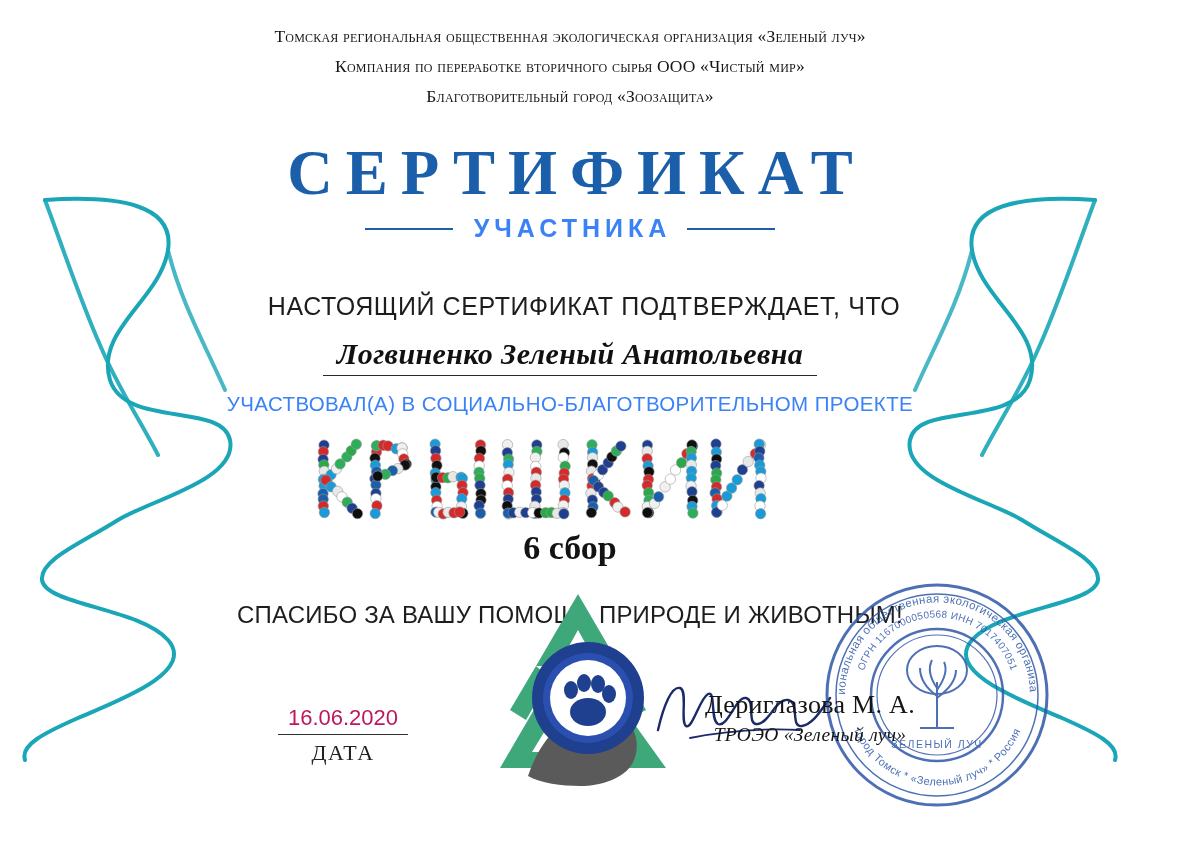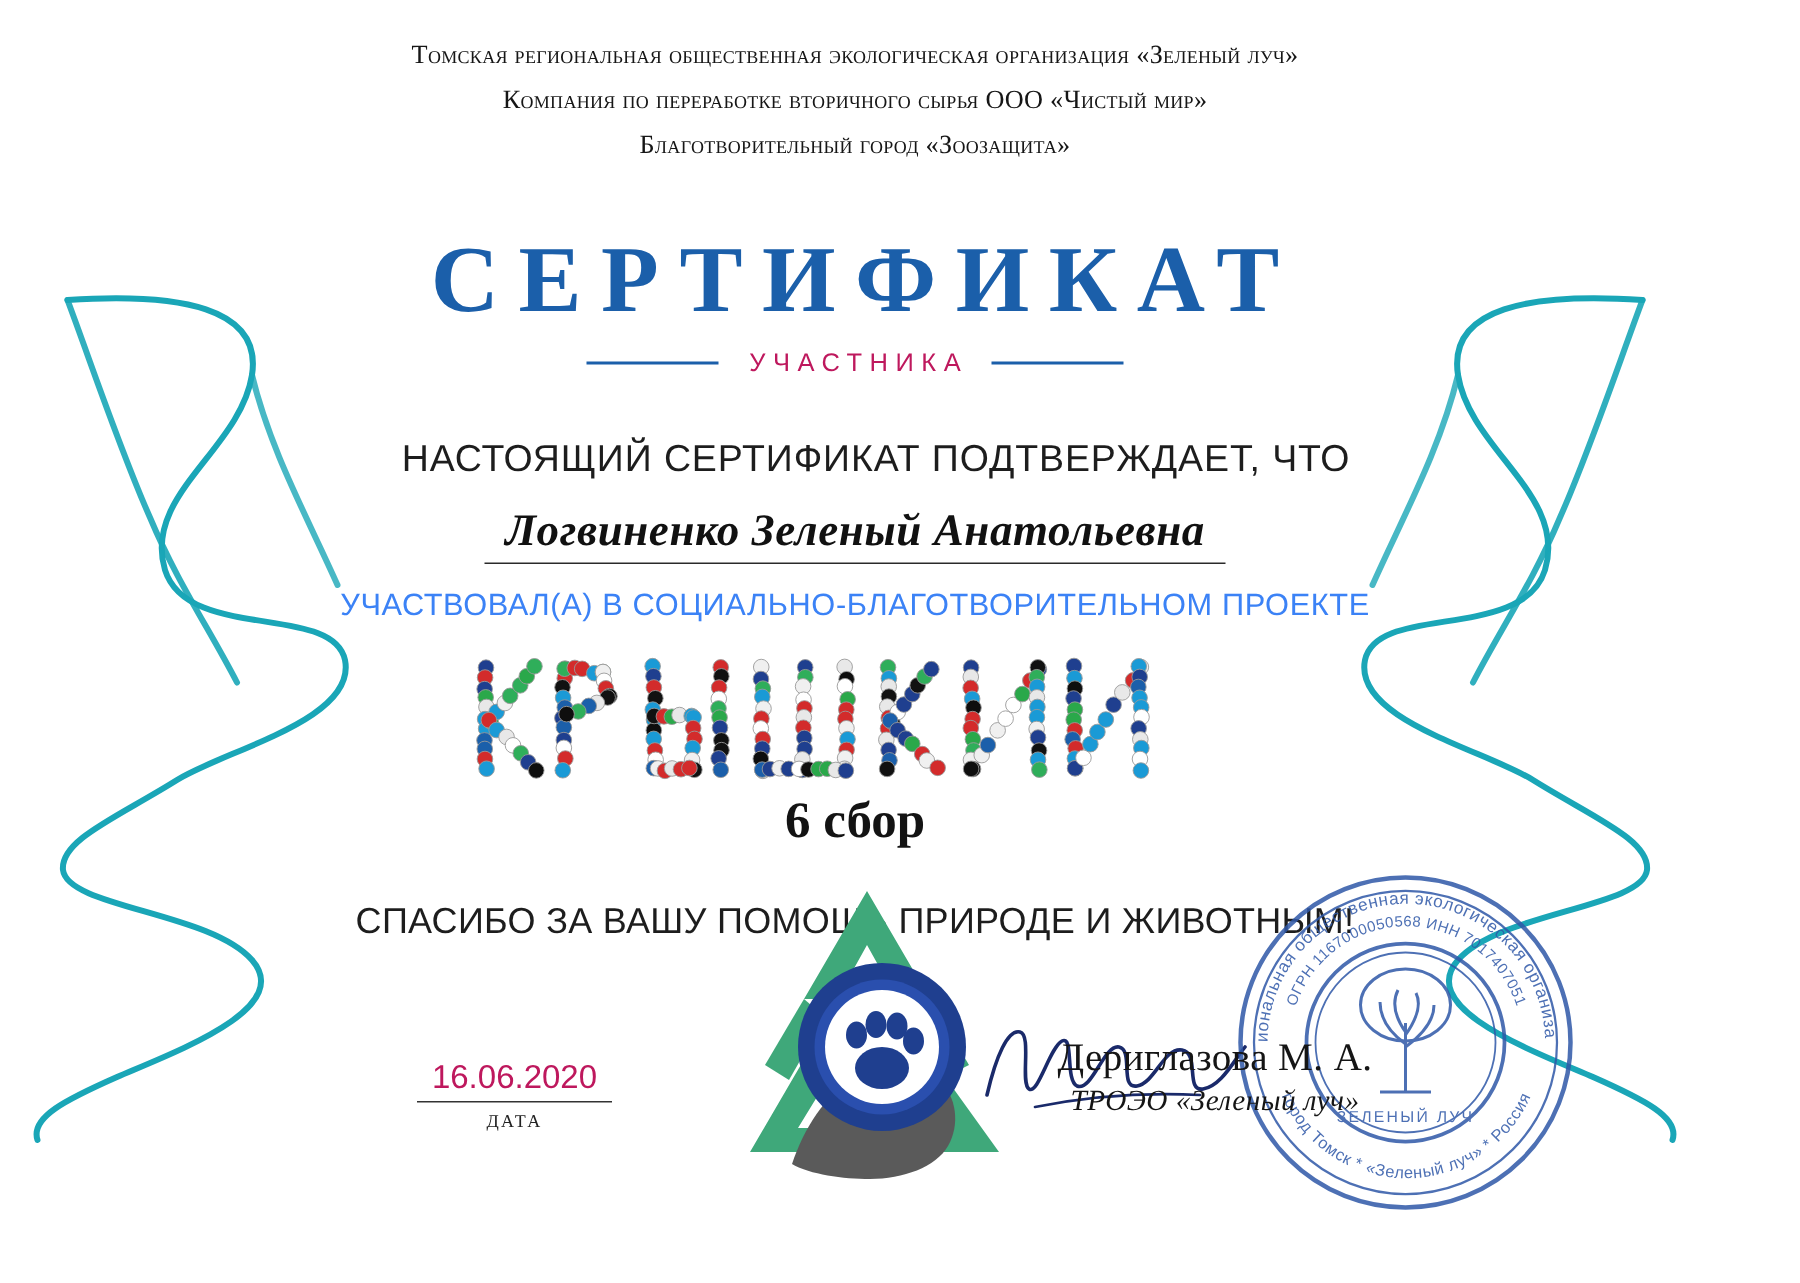--- a/index.html
+++ b/index.html
@@ -51,42 +51,42 @@
     left: 0;
     width: 100%;
     text-align: center;
   }
   .cert-title {
     font-family: "Liberation Serif", serif;
     font-size: 63px;
     font-weight: bold;
     letter-spacing: 13px;
     color: #1b5faa;
-    margin: 13px;
+    margin: 0;
     line-height: 1.05;
     text-indent: 13px;
   }
   .subtitle-row {
     display: flex;
     align-items: center;
     justify-content: center;
     margin-top: 8px;
     gap: 16px;
   }
   .subtitle-rule {
     height: 2px;
     width: 88px;
     background: #1b5faa;
   }
   .cert-subtitle {
     font-family: "Liberation Sans", sans-serif;
-    font-size: 17px;
-    font-weight: normal;
+    font-size: 25px;
+    font-weight: bold;
     letter-spacing: 5px;
-    color: #be185d;
+    color: #3b82f6;
     text-indent: 5px;
   }
 
   
   .body-block {
     position: absolute;
     top: 292px;
     left: 0;
     width: 100%;
     text-align: center;
@@ -168,21 +168,21 @@
     color: #be185d;
     padding-bottom: 3px;
     border-bottom: 1.3px solid #333;
     display: inline-block;
     padding-left: 10px;
     padding-right: 10px;
   }
   .date-label {
     margin-top: 5px;
     font-family: "Liberation Serif", serif;
-    font-size: 12px;
+    font-size: 22px;
     letter-spacing: 1.5px;
     color: #222;
   }
 
   
   .sign-block {
     position: absolute;
     right: 120px;
     top: 690px;
     width: 420px;

